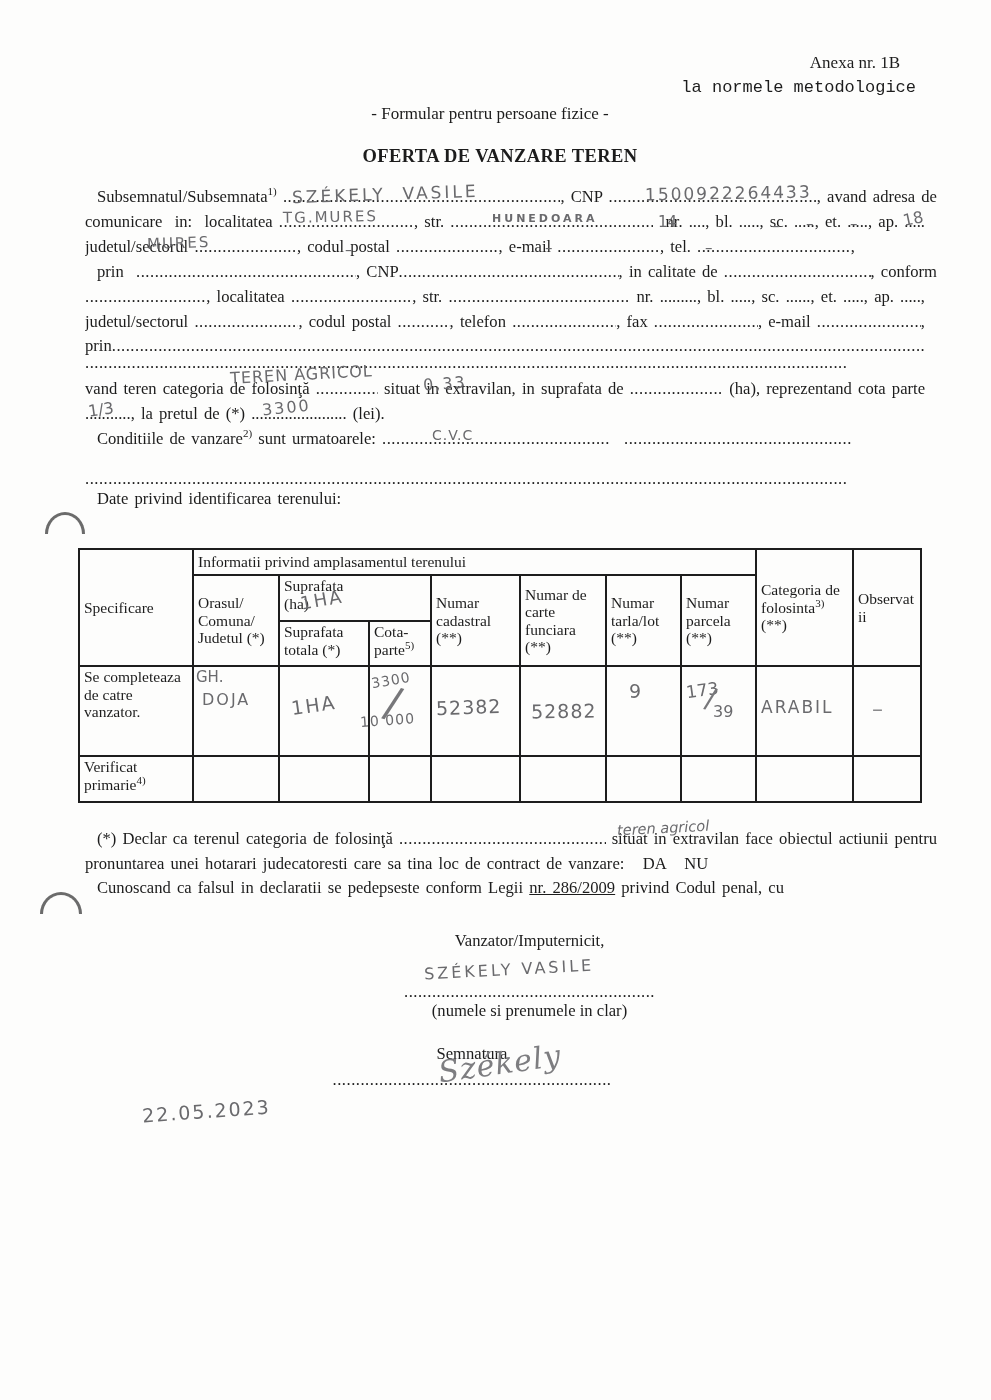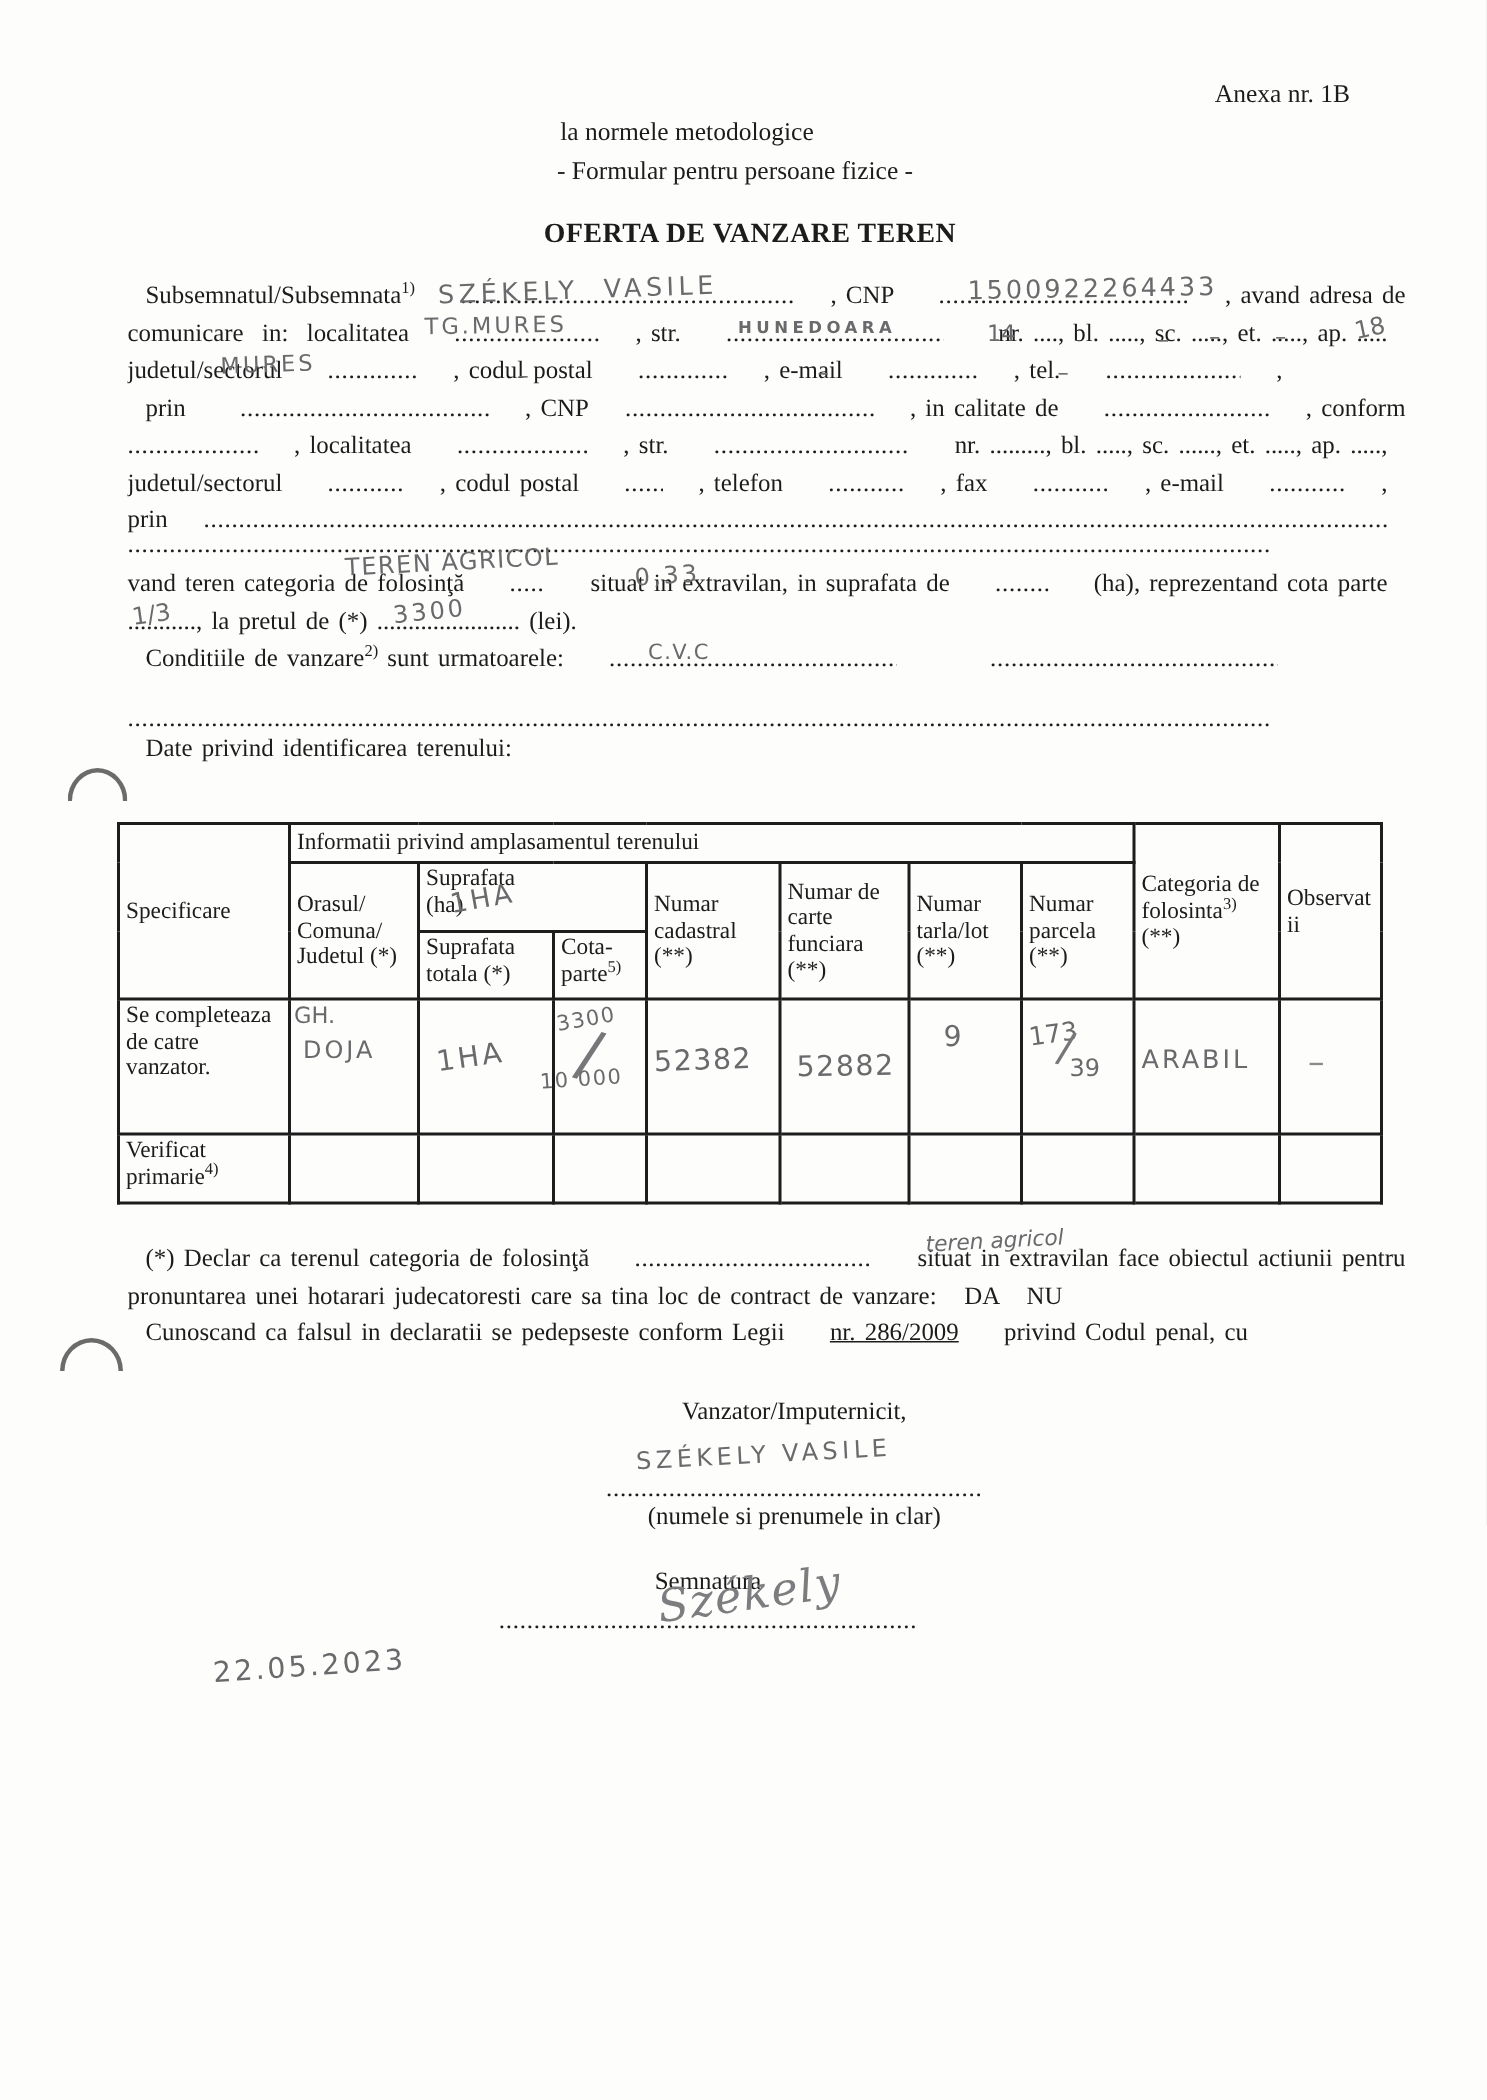--- a/index.html
+++ b/index.html
@@ -7,31 +7,31 @@
     position:relative; width:991px; height:1400px; margin:0 auto;
     background:#fdfdfc; color:#1c1c1c;
     font-family:"Liberation Serif", serif;
     overflow:hidden;
   }
   
   .line{
     position:absolute; left:85px; width:840px;
     display:flex; align-items:flex-end;
     white-space:pre; font-size:16.6px; line-height:21px;
-    word-spacing:2px; overflow:hidden;gap:24px;
+    word-spacing:2px; overflow:hidden;
   }
   .leader{flex:1 1 0; overflow:hidden; min-width:8px; letter-spacing:.5px;}
   .g1{flex-grow:1}.g2{flex-grow:2}.g3{flex-grow:3}.g4{flex-grow:4}
   .gap{flex:0 0 14px}
   sup{font-size:11px; line-height:0;}
   .u{text-decoration:underline;}
   .ind{padding-left:12px;}
   
   .anexa1{position:absolute; top:53px; left:0; width:900px; text-align:right; font-size:17px;}
-  .anexa2{position:absolute; top:78px; left:0; width:916px; text-align:center; font-size:17px;}
+  .anexa2{position:absolute; top:78px; left:0; width:916px; text-align:right; font-size:17px;font-family:Liberation Mono, monospace;}
   .subtitle{position:absolute; top:104px; left:0; width:980px; text-align:center; font-size:17px;}
   .title{position:absolute; top:146px; left:0; width:1000px; text-align:center; font-size:18.5px; font-weight:bold; letter-spacing:.4px;}
   
   .p1l1{top:186px}.p1l2{top:211px}.p1l3{top:236px; width:770px}.p1l4{top:261px}
   .p1l5{top:286px}.p1l6{top:311px}.p1l7{top:335px}.p1l8{top:352px; width:762px}
   .p2l1{top:378px}.p2l2{top:403px}.p2l3{top:428px; width:755px}
   .p2l4{top:468px; width:762px}.p2l5{top:488px}
   .f1{top:828px}.f2{top:853px}.f3{top:877px}.f4{top:902px}
   
   .doc-table{position:absolute; left:78px; top:548px; border-collapse:collapse; table-layout:fixed; z-index:1;}

